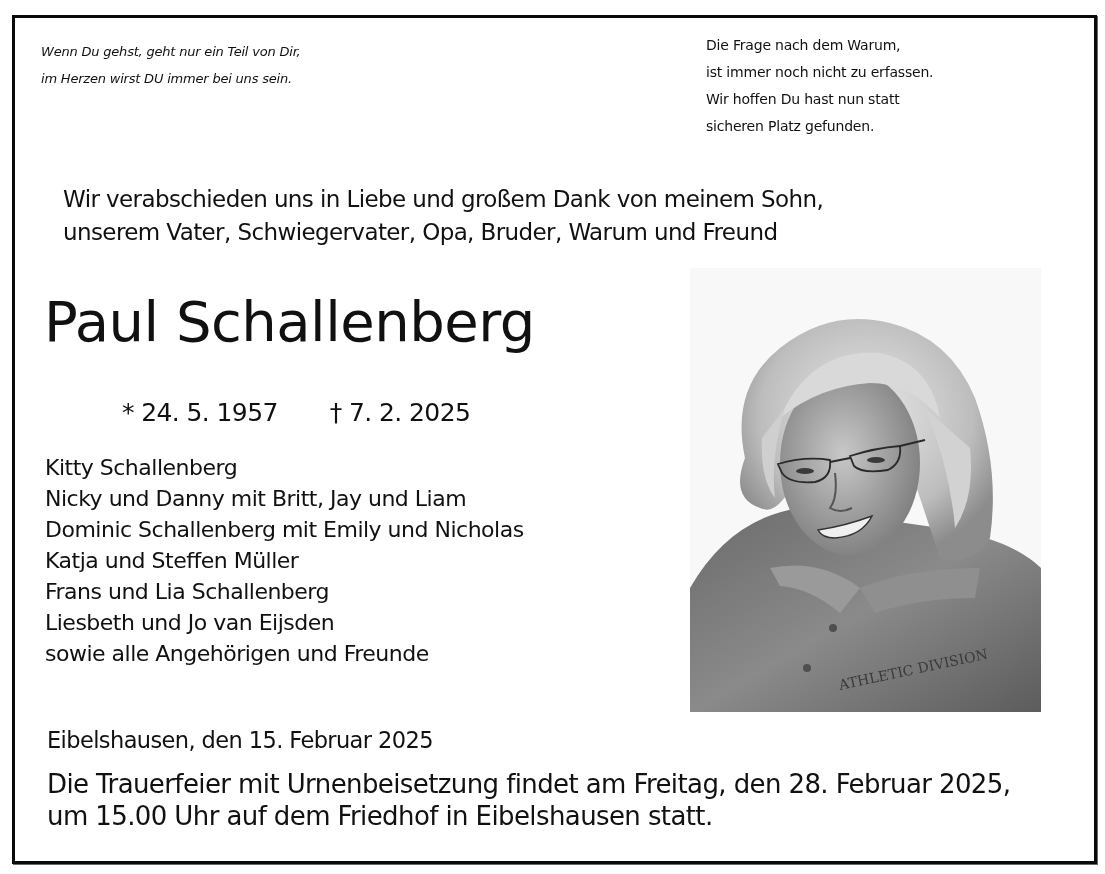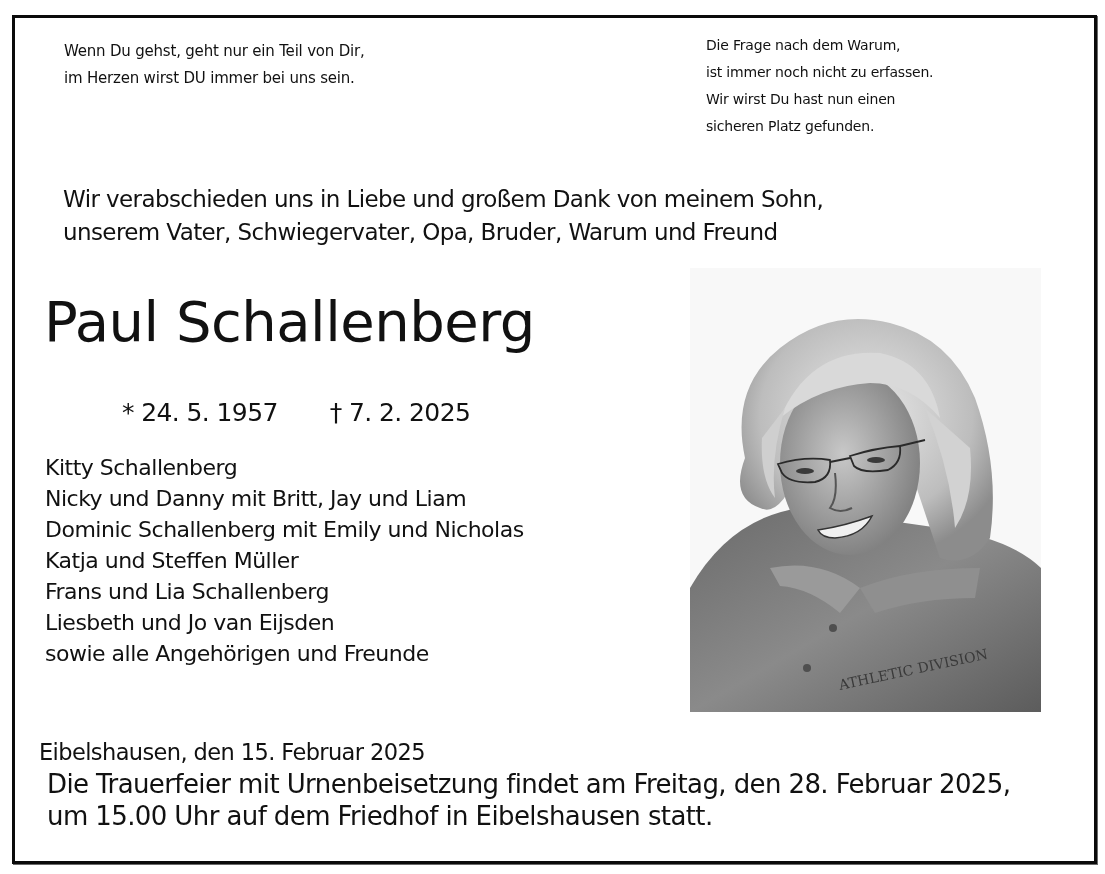--- a/index.html
+++ b/index.html
@@ -20,25 +20,26 @@
       left: 12px;
       top: 15px;
       width: 1079px;
       height: 843px;
       border: 3px solid #0a0a0a;
       box-shadow: 1px 1px 0 #6a6a6a;
     }
     .abs { position: absolute; }
 
     .quote-left {
-      left: 64px;
+      left: 41px;
       top: 38px;
-      font-size: 15px;
+      font-size: 13px;
       line-height: 27px;
       letter-spacing: -0.2px;
+      font-style: italic;
     }
     .quote-right {
       left: 706px;
       top: 32px;
       font-size: 14px;
       line-height: 27px;
       letter-spacing: -0.2px;
     }
     .farewell {
       left: 47px;
@@ -68,26 +69,25 @@
       margin-left: 52px;
     }
     .mourners {
       left: 45px;
       top: 452px;
       font-size: 22px;
       line-height: 31px;
       letter-spacing: -0.5px;
     }
     .place-date {
-      left: 39px;
+      left: 47px;
       top: 724px;
       font-size: 22.5px;
       line-height: 32px;
       letter-spacing: -0.6px;
-      margin-top: 12px;
     }
     .ceremony {
       left: 47px;
       top: 768px;
       font-size: 26px;
       line-height: 32px;
       letter-spacing: -0.6px;
     }
     .line { display: block; white-space: nowrap; }
 
@@ -107,21 +107,21 @@
 <div class="frame"></div>
 
 <div class="abs quote-left">
   <span class="line">Wenn Du gehst, geht nur ein Teil von Dir,</span>
   <span class="line">im Herzen wirst DU immer bei uns sein.</span>
 </div>
 
 <div class="abs quote-right">
   <span class="line">Die Frage nach dem Warum,</span>
   <span class="line">ist immer noch nicht zu erfassen.</span>
-  <span class="line">Wir wirst Du hast nun einen</span>
+  <span class="line">Wir hoffen Du hast nun statt</span>
   <span class="line">sicheren Platz gefunden.</span>
 </div>
 
 <div class="abs farewell">
   <span class="line">Wir verabschieden uns in Liebe und großem Dank von meinem Sohn,</span>
   <span class="line">unserem Vater, Schwiegervater, Opa, Bruder, Warum und Freund</span>
 </div>
 
 <div class="abs name">Paul Schallenberg</div>
 

